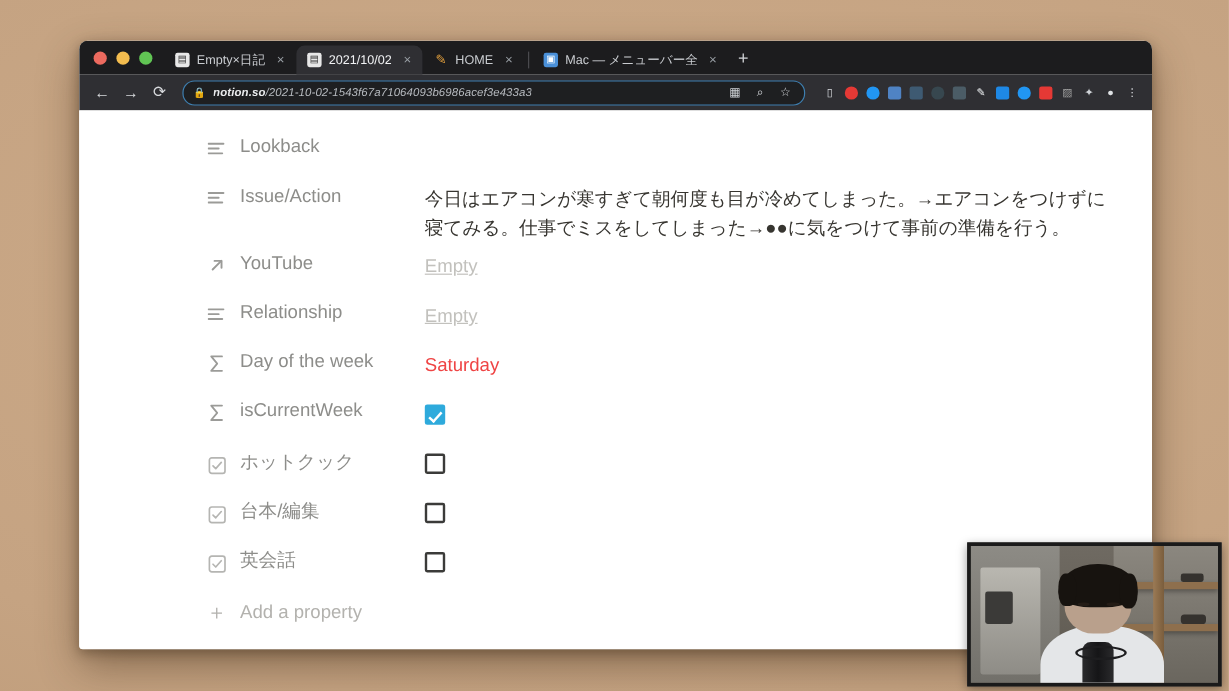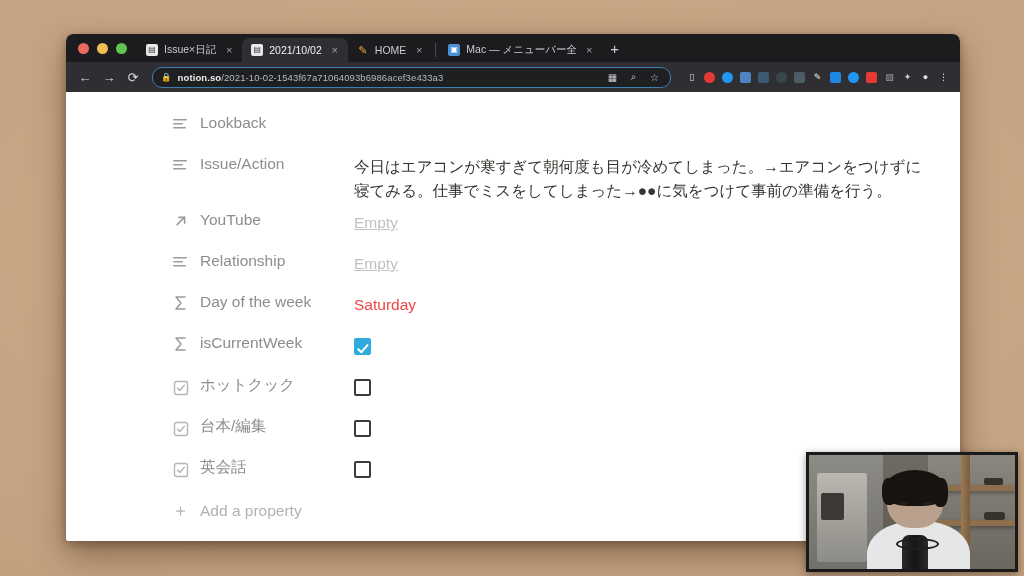--- a/index.html
+++ b/index.html
@@ -154,20 +154,21 @@
     gap: 6px;
     overflow: hidden;
   }
   #lock-icon { font-size: 8.5px; color: #b9bdc2; flex: none; }
   #url-text {
     font-size: 9.5px;
     color: #b6babf;
     white-space: nowrap;
     overflow: hidden;
     letter-spacing: 0.1px;
+    font-style: italic;
   }
   #url-text b { color: #e9ebed; font-weight: 600; }
   .omni-icon {
     width: 15px; height: 15px;
     display: flex; align-items: center; justify-content: center;
     color: #cdd0d4;
     font-size: 10px;
     flex: none;
   }
   #extension-bar {
@@ -406,21 +407,21 @@
   <div id="tab-strip">
 
     <div class="traffic-lights">
       <span class="tl red"></span>
       <span class="tl yellow"></span>
       <span class="tl green"></span>
     </div>
 
     <div class="tab">
       <span class="tab-favicon fav-doc">▤</span>
-      <span class="tab-label">Issue×日記</span>
+      <span class="tab-label">Empty×日記</span>
       <span class="tab-close">×</span>
     </div>
 
     <div class="tab active">
       <span class="tab-favicon fav-doc">▤</span>
       <span class="tab-label">2021/10/02</span>
       <span class="tab-close">×</span>
     </div>
 
     <div class="tab">

